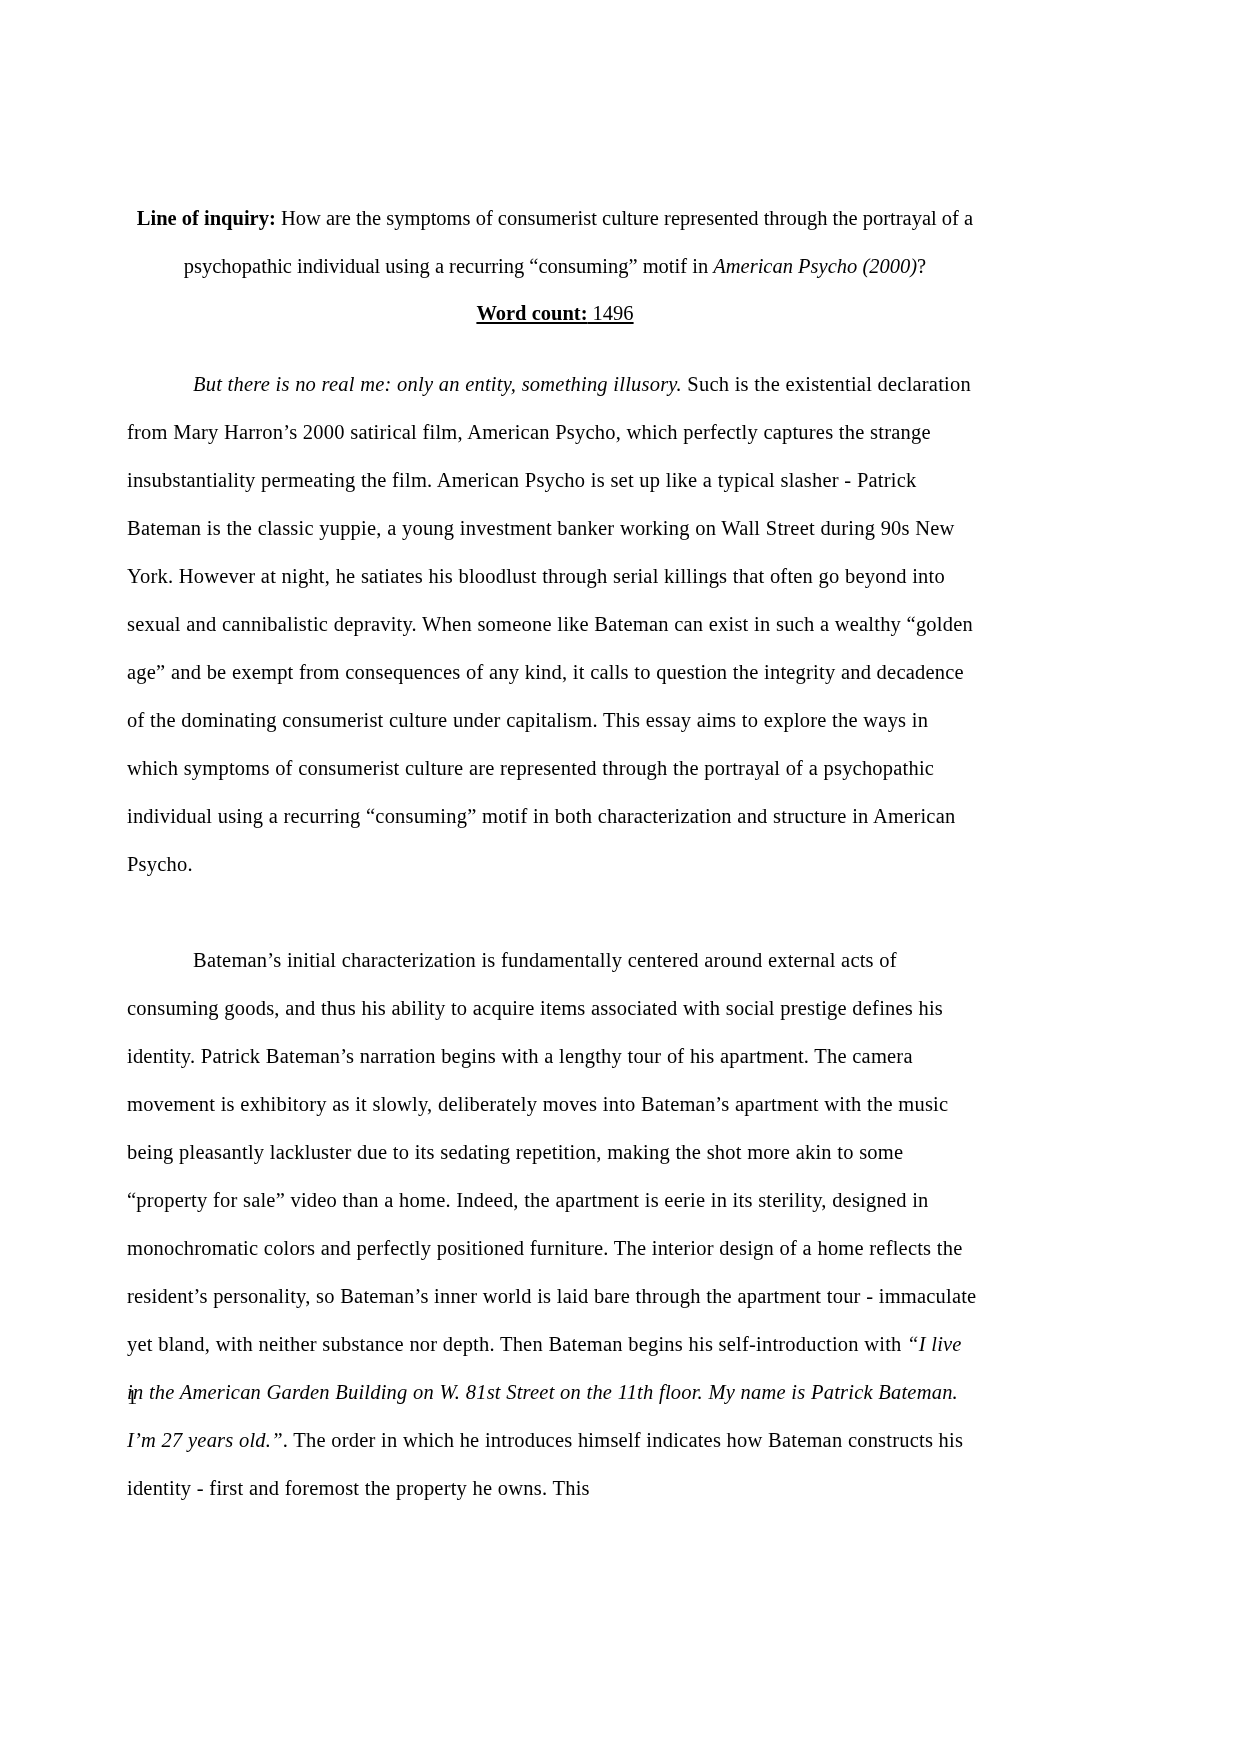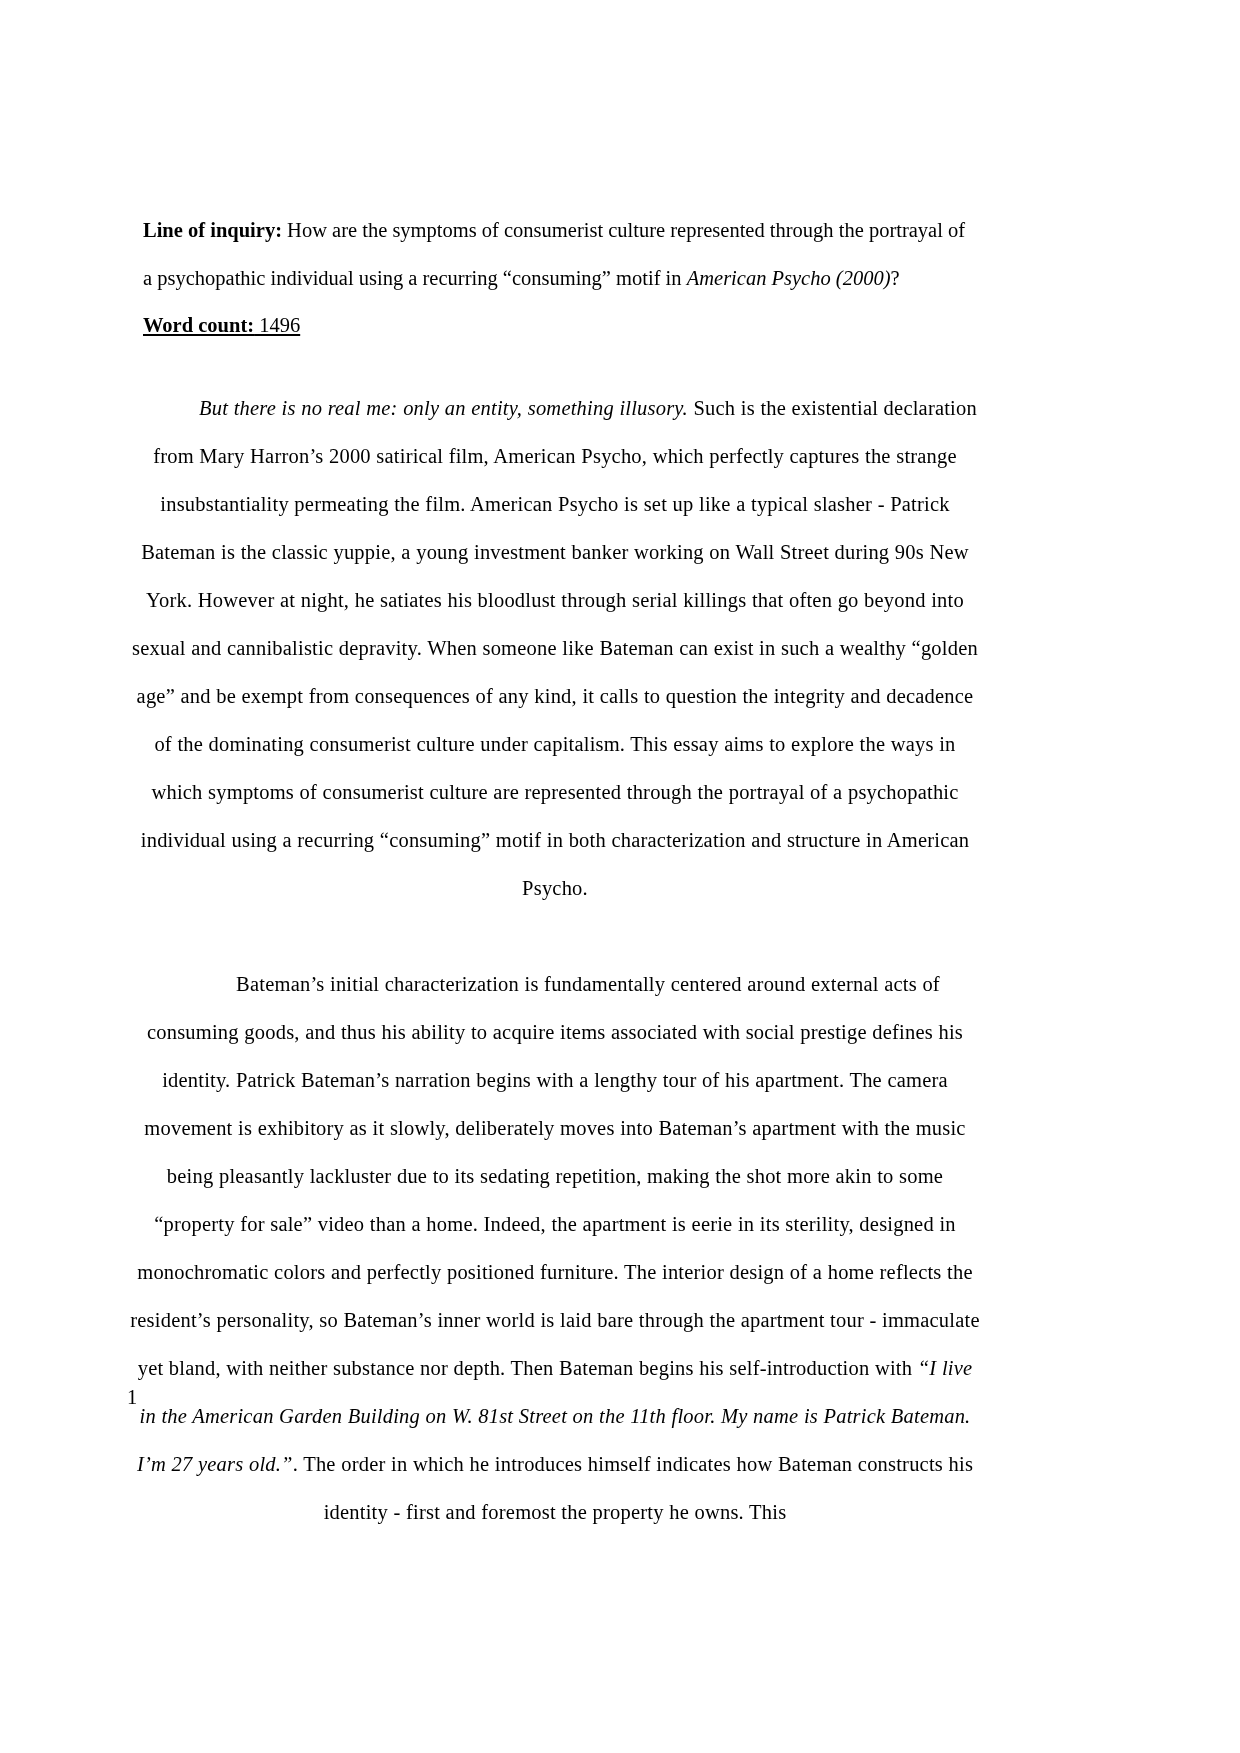--- a/index.html
+++ b/index.html
@@ -29,40 +29,40 @@
   .doc-line,
   .doc-para {
     font-size: 20.5px;
     line-height: 48px;
     text-align: left;
     color: #000000;
     letter-spacing: 0.01em;
     word-spacing: 0.01em;
   }
   .header-block {
-    margin: 16px;
+    margin: 4px;
+    text-align: center;
   }
   .header-line {
     font-size: 20.5px;
     line-height: 48px;
   }
   .header-line.tight {
     line-height: 46px;
     text-decoration: underline;
   }
   b, .bold {
     font-weight: bold;
   }
   i, .ital {
     font-style: italic;
   }
   .doc-para {
     margin: 0;
     text-indent: 66px;
-    text-align: center;
   }
   .gap-small {
     height: 20px;
   }
   .gap-para {
     height: 48px;
   }
   .page-number {
     position: absolute;
     left: 127px;

